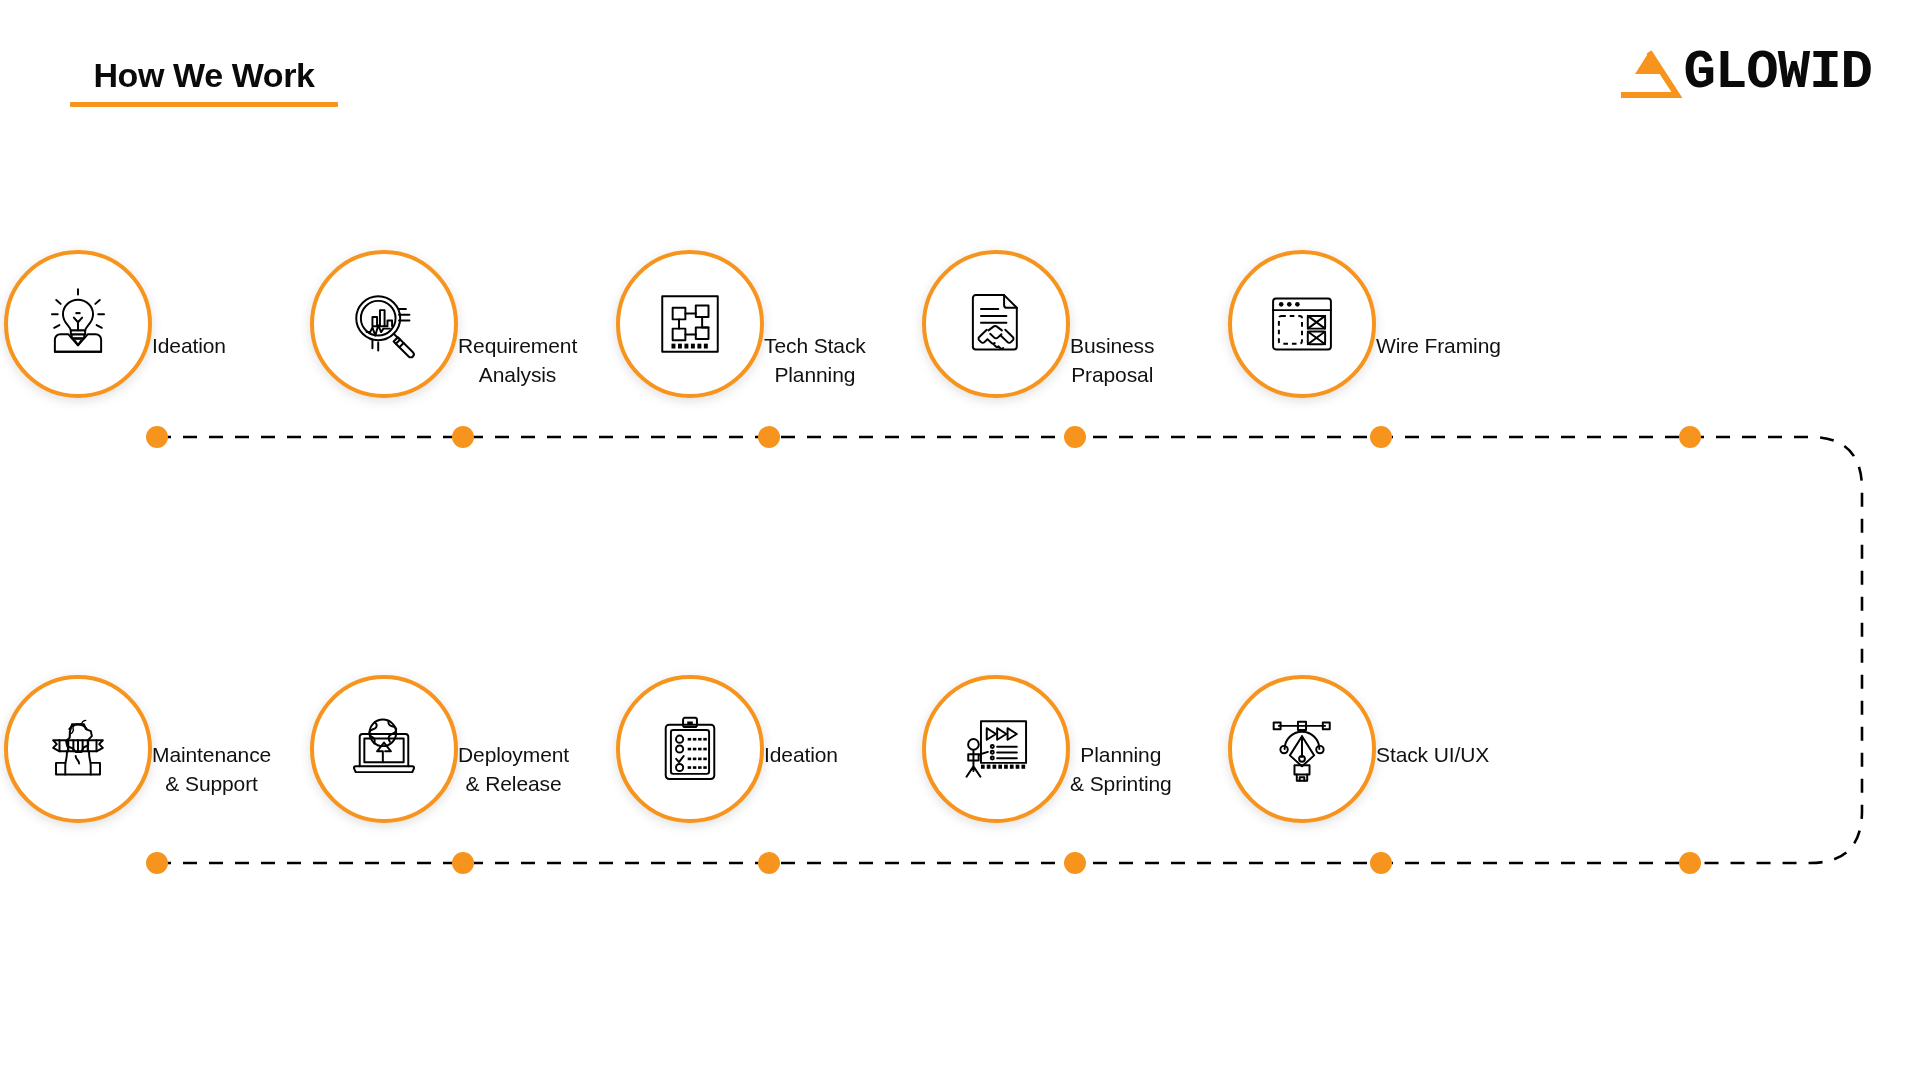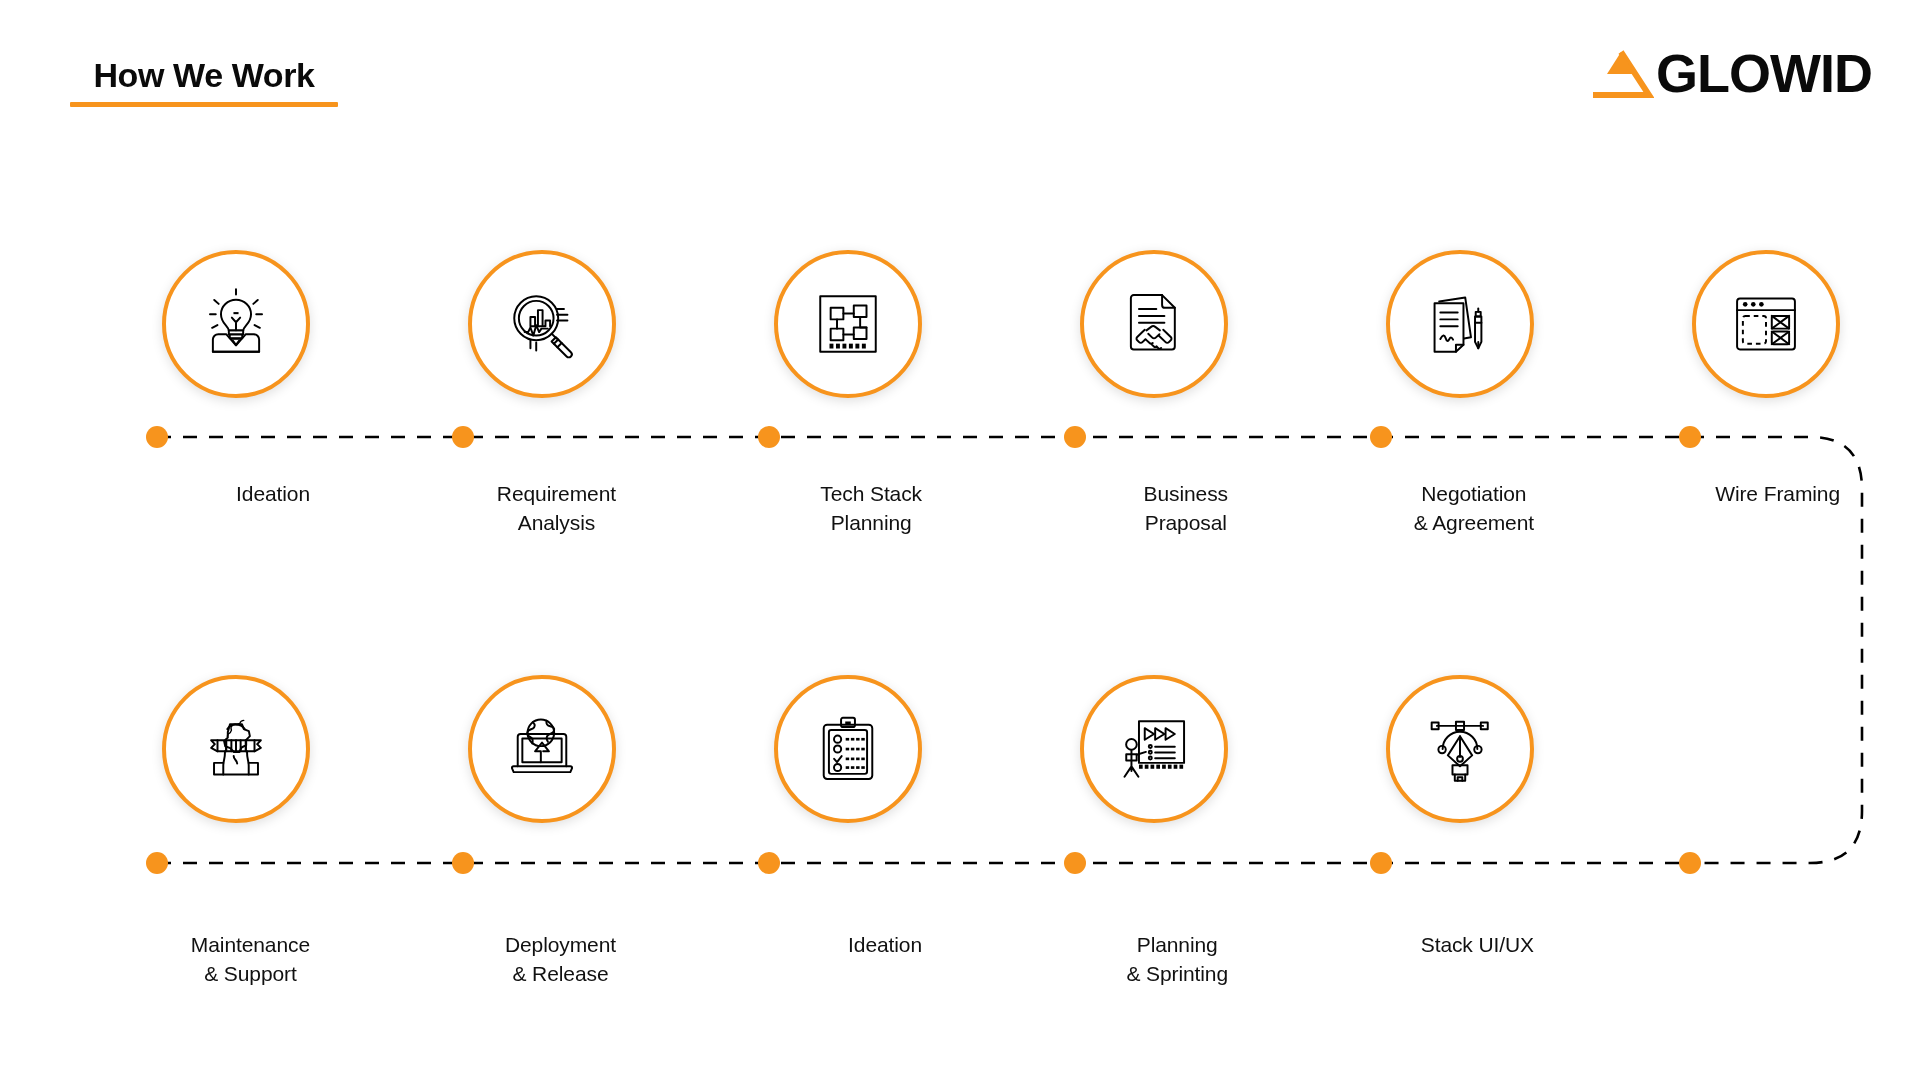--- a/index.html
+++ b/index.html
@@ -46,20 +46,21 @@
   }
 
   
   #logo {
     position: absolute;
     right: 58px;
     top: 46px;
     display: flex;
     align-items: center;
     gap: 2px;
+    font-family: Liberation Mono, monospace;
   }
   #logo-mark {
     display: block;
   }
   #logo-text {
     font-size: 54px;
     font-weight: bold;
     letter-spacing: -1px;
     color: #0a0a0a;
     line-height: 1;
@@ -86,22 +87,22 @@
     left: 0;
     width: 1920px;
     display: flex;
   }
   #row-top { top: 250px; }
   #row-bottom { top: 675px; }
 
   .step {
     width: 306px;
     display: flex;
-    flex-direction: column;
-    align-items: flex-end;
+    flex-direction: row;
+    align-items: flex-start;
     position: relative;
   }
   #row-top .step:first-child,
   #row-bottom .step:first-child { margin-left: 4px; }
 
   .step-circle {
     width: 148px;
     height: 148px;
     border-radius: 50%;
     border: 4px solid #F7941D;
@@ -138,21 +139,21 @@
 
   .step-label {
     margin-top: 82px;
     text-align: center;
     font-size: 21px;
     line-height: 1.38;
     color: #111111;
     white-space: pre-line;
     letter-spacing: -0.1px;
   }
-  #row-bottom .step-label { margin-top: 108px; }
+  #row-bottom .step-label { margin-top: 66px; }
 </style>
 </head>
 <body>
 
 <div id="flow">
 
   <svg id="connector-svg" viewBox="0 0 1920 1080">
 
     <path d="M 157 437 L 1690 437" fill="none" stroke="#000000" stroke-width="2.6" stroke-dasharray="14 12" stroke-linecap="butt"></path>
 
@@ -259,37 +260,20 @@
           <path class="ic" d="m25.5 37.5 4-3a3 3 0 0 1 3.6 0l4 3" stroke-width="1.9"></path>
           <path class="ic" d="m40 37 6.5 6.2a2 2 0 0 1 0 2.9l-1.6 1.6a2 2 0 0 1-2.9 0L36 42" stroke-width="1.9"></path>
           <path class="ic" d="m25 45.5 3.2 3a1.9 1.9 0 0 0 2.7-.1M29.5 49.2l2.4 2.3a1.8 1.8 0 0 0 2.6-.1M34 51.3l1.8 1.6a1.7 1.7 0 0 0 2.4-.2" stroke-width="1.7"></path>
           <path class="ic" d="m27 40.5 3.5 3.3a2.1 2.1 0 0 0 3 0l3.2-3" stroke-width="1.7"></path>
         </svg>
       </div>
       <div class="step-label">Business
 Praposal</div>
     </div>
 
-    <div class="step">
-      <div class="step-circle">
-        <svg viewBox="0 0 64 64">
-          <path class="ic" d="M14 12.5 36.5 9l5 34.5-6 1" stroke-width="2"></path>
-          <path class="ic" d="M10 14h25v36l-6.5 6H10z" stroke-width="2.1"></path>
-          <path class="ic" d="M28.5 56v-6H35" stroke-width="2.1"></path>
-          <path class="ic" d="M15 22h15M15 28h15M15 34h15" stroke-width="2"></path>
-          <path class="ic" d="M15 45c2-4 3.5-4 4.5-1s2 3.5 3.2 1.2 2.3-1.6 3.3.3" stroke-width="1.8"></path>
-          <path class="ic" d="M45 25.5h5.5v22L47.8 53 45 47.5z" stroke-width="1.9"></path>
-          <path class="ic" d="M45.6 21.5h4.3v4h-4.3z" stroke-width="1.8"></path>
-          <path class="ic" d="M47.8 18.5v3" stroke-width="1.8"></path>
-          <path class="ic" d="M45 31h5.5M47.8 47.5v5.5" stroke-width="1.8"></path>
-        </svg>
-      </div>
-      <div class="step-label">Negotiation
-&amp; Agreement</div>
-    </div>
 
     <div class="step">
       <div class="step-circle">
         <svg viewBox="0 0 64 64">
           <rect class="ic" x="7" y="10" width="50" height="44" rx="2.5" stroke-width="2.3"></rect>
           <path class="ic" d="M7 20h50" stroke-width="2.3"></path>
           <circle class="ic-f" cx="14" cy="15" r="2"></circle>
           <circle class="ic-f" cx="21" cy="15" r="2"></circle>
           <circle class="ic-f" cx="28" cy="15" r="2"></circle>
           <rect class="ic-dash" x="12" y="25" width="20" height="24" rx="2" stroke-width="2.2"></rect>

